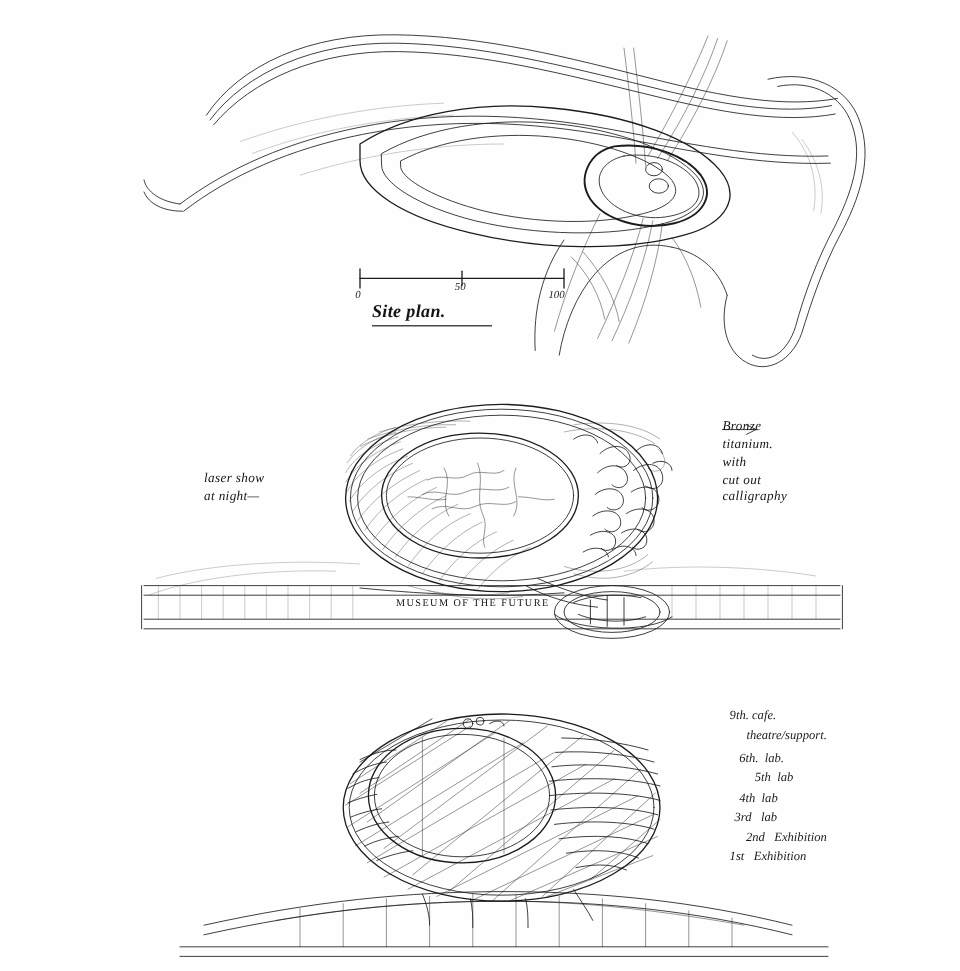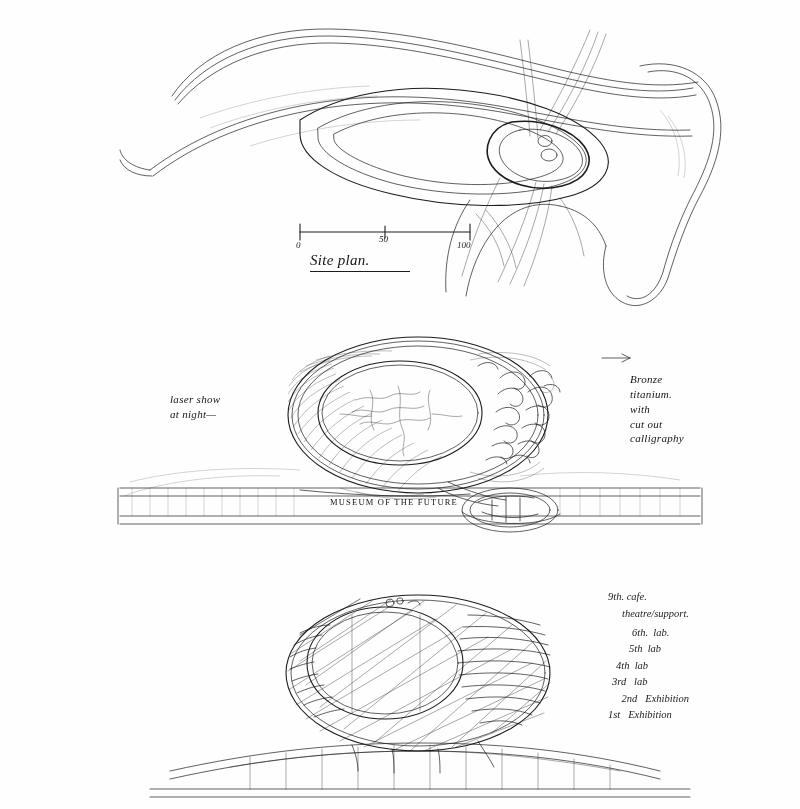--- a/index.html
+++ b/index.html
@@ -12,21 +12,21 @@
   .ink-vthin{stroke-width:0.45;opacity:.85;}
   .ink-med{stroke-width:1.1;}
   .ink-bold{stroke-width:1.6;}
   .hatch{stroke:#232323;stroke-width:0.4;fill:none;opacity:.75;}
   .faint{stroke:#3a3a3a;stroke-width:0.4;fill:none;opacity:.55;}
   .note{position:absolute;font-family:"Liberation Serif",serif;color:#141414;
         font-style:italic;letter-spacing:.3px;line-height:1.35;white-space:pre;}
   .note.small{font-size:11px;}
   .note.cap{font-style:normal;font-size:8.5px;letter-spacing:1.2px;}
   .label-site{font-size:15px;font-style:italic;}
-  .underline{border-bottom:1px solid #1c1c1c;padding-bottom:1px;}
+  .underline{border-bottom:1px solid #1c1c1c;padding-bottom:1px;font-weight:bold;}
   .scale-num{position:absolute;font-size:9px;font-style:italic;}
   .prog{position:absolute;left:0;top:0;}
   .prog div{font-size:10.5px;font-style:italic;margin-bottom:5.5px;white-space:pre;}
 </style>
 </head>
 <body>
 
 <div id="sheet">
 
   <div class="panel" style="left:0;top:0;width:800px;height:330px;">
@@ -235,21 +235,21 @@
 
       <g class="ink ink-thin">
         <path d="M448,162 C470,172 490,178 506,180"></path>
         <path d="M438,168 C456,178 478,184 498,186"></path>
         <path d="M300,170 C360,176 420,178 470,174"></path>
       </g>
     </svg>
 
     <div class="note small" style="left:170px;top:72px;">laser show
 at night—</div>
-    <div class="note small" style="left:630px;top:28px;margin-top:24px;">Bronze
+    <div class="note small" style="left:602px;top:28px;">Bronze
 titanium.
 with
 cut out
 calligraphy</div>
     <div class="note cap" style="left:330px;top:177px;">MUSEUM OF THE FUTURE</div>
 
     <svg class="panel" width="40" height="20" viewBox="0 0 40 20" style="left:600px;top:28px;">
       <g class="ink ink-thin">
           <path d="M2,10 L30,10"></path>
           <path d="M30,10 L22,6"></path>
@@ -360,21 +360,21 @@
         <path d="M352,170 C356,180 358,188 358,196"></path>
         <path d="M392,174 C394,182 394,190 394,198"></path>
         <path d="M438,174 C440,182 440,190 440,198"></path>
         <path d="M478,166 C484,176 490,184 494,192"></path>
       </g>
     </svg>
 
     <div class="prog" style="left:608px;top:16px;">
       <div>9th. cafe.</div>
       <div style="margin-left:14px;">theatre/support.</div>
-      <div style="margin-left:24px;margin-top:8px;font-style:italic;">6th.  lab.</div>
+      <div style="margin-left:8px;margin-top:8px;font-style:italic;">6th.  lab.</div>
       <div style="margin-left:21px;">5th  lab</div>
       <div style="margin-left:8px;">4th  lab</div>
       <div style="margin-left:4px;">3rd   lab</div>
       <div style="margin-left:2px;text-align:right;">2nd   Exhibition</div>
       <div style="margin-left:0;">1st   Exhibition</div>
     </div>
   </div>
 
 </div>
 

